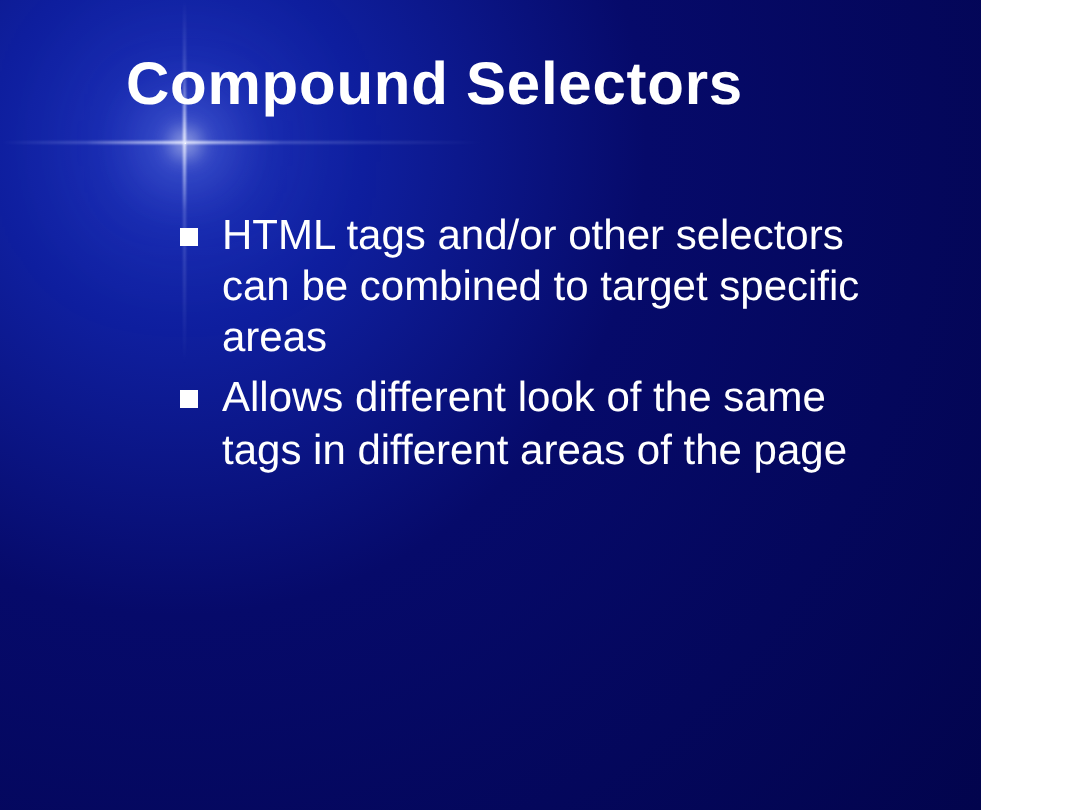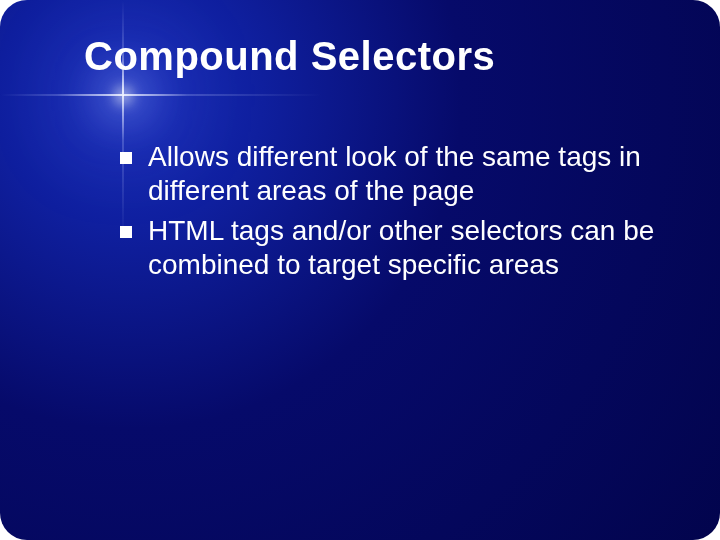--- a/index.html
+++ b/index.html
@@ -5,27 +5,26 @@
   html, body {
     margin: 0;
     padding: 0;
     width: 720px;
     height: 540px;
     overflow: hidden;
     font-family: Verdana, Geneva, sans-serif;
   }
   .slide {
     position: relative;
-    width: 720px;
+    width: 654px;
     height: 540px;
     background: #000080;
     background: radial-gradient(circle at 18% 18%, #1a2fb8 0%, #0f1f9e 18%, #060a6a 45%, #02044d 100%);
     color: #ffffff;
     box-sizing: border-box;
-    border-radius: 27px;
   }
   .flare {
     position: absolute;
     pointer-events: none;
   }
   .flare.h {
     top: 94px;
     left: 0;
     width: 720px;
     height: 2px;
@@ -104,22 +103,22 @@
   <div class="flare h"></div>
   <div class="flare v"></div>
   <div class="flare glow"></div>
 
   <div class="title">Compound Selectors</div>
 
   <div class="body">
 
     <div class="bullet-item">
       <div class="bullet-marker"></div>
-      <div class="bullet-text">Allows different look of the same tags in different areas of the page</div>
+      <div class="bullet-text">HTML tags and/or other selectors can be combined to target specific areas</div>
     </div>
 
     <div class="bullet-item">
       <div class="bullet-marker"></div>
-      <div class="bullet-text">HTML tags and/or other selectors can be combined to target specific areas</div>
+      <div class="bullet-text">Allows different look of the same tags in different areas of the page</div>
     </div>
 
   </div>
 </div>
 
 </body></html>

